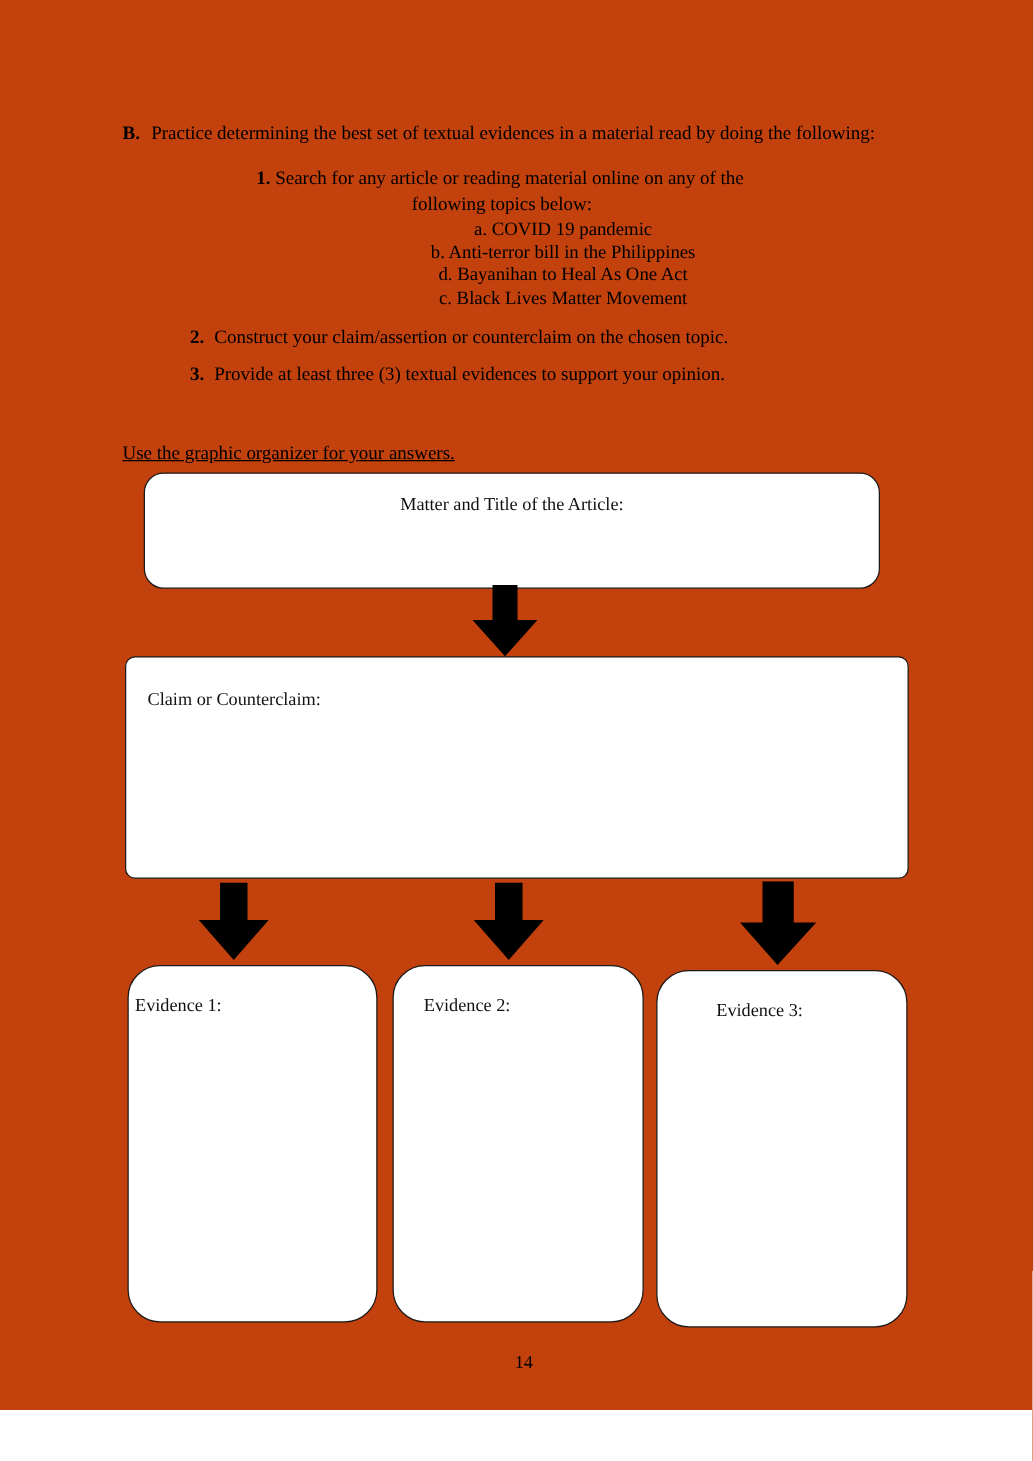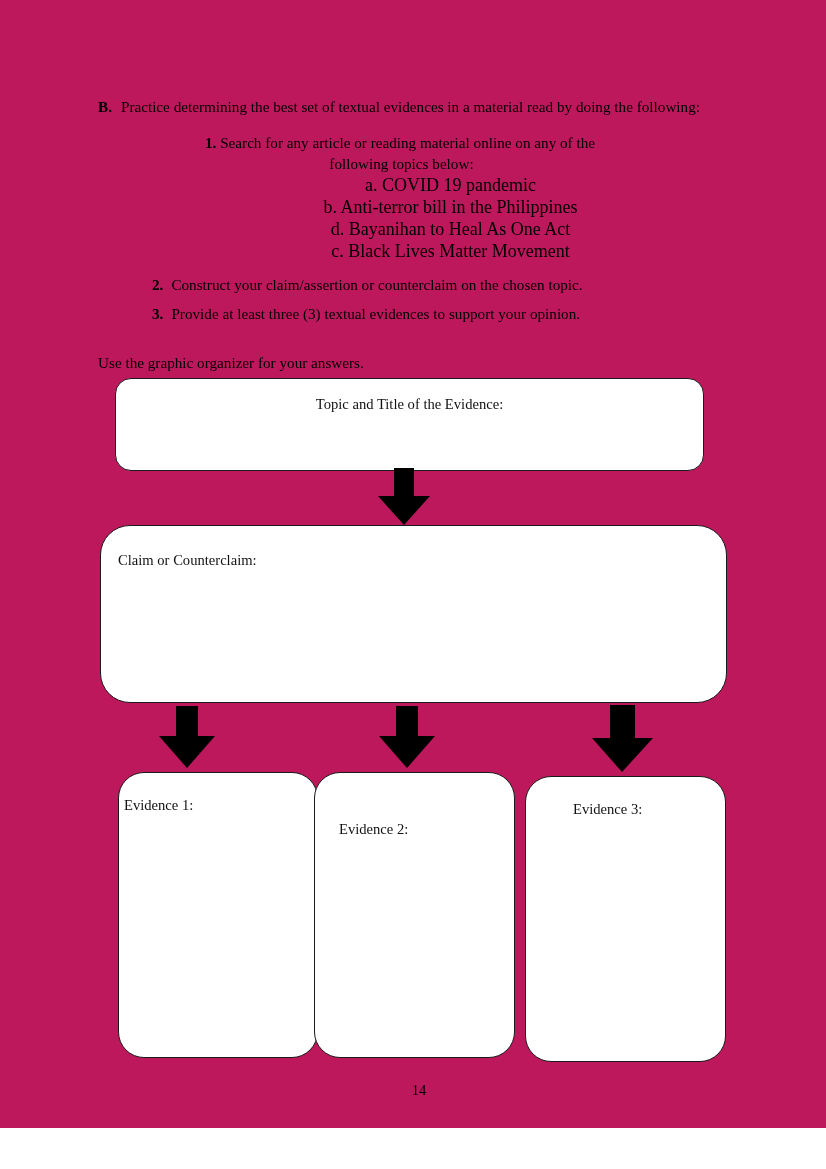--- a/index.html
+++ b/index.html
@@ -9,21 +9,21 @@
   }
   body {
     font-family: "Liberation Serif", "DejaVu Serif", serif;
     color: #000000;
   }
   #page {
     position: relative;
     width: 826px;
     height: 1128px;
     overflow: hidden;
-    background: #be185d;
+    background: #c2410c;
   }
 
   
   .instructions {
     position: absolute;
     left: 98px;
     top: 96px;
     width: 632px;
   }
   .intro {
@@ -64,21 +64,21 @@
     margin-left: 3px;
   }
   .sublist {
     margin: 0;
     padding: 0;
     list-style: none;
     margin-left: 101px;
     margin-top: 0px;
   }
   .sub-item {
-    font-size: 18px;
+    font-size: 15px;
     line-height: 1.22;
     white-space: nowrap;
   }
   .item-2 {
     margin-top: 11px;
     margin-left: 54px;
   }
   .item-3 {
     margin-top: 8px;
     margin-left: 54px;
@@ -88,20 +88,21 @@
     width: 8px;
   }
 
   .organizer-intro {
     position: absolute;
     left: 98px;
     top: 352px;
     font-size: 15.2px;
     line-height: 1.4;
     white-space: nowrap;
+    text-decoration: underline;
   }
 
   
   .gbox {
     position: absolute;
     border: 1.3px solid #1a1a1a;
     background: #ffffff;
     box-sizing: border-box;
   }
   .gbox .label {
@@ -124,36 +125,36 @@
     right: 0;
     top: 17px;
     text-align: center;
   }
 
   #claim-box {
     left: 100px;
     top: 525px;
     width: 627px;
     height: 178px;
-    border-radius: 30px;
+    border-radius: 8px;
   }
   #claim-box .label {
     left: 17px;
     top: 26px;
   }
 
   .ev-box {
     border-radius: 26px;
   }
-  #ev-box-1 { left: 118px;  top: 772px; width: 200px; height: 286px; }
+  #ev-box-1 { left: 102px;  top: 772px; width: 200px; height: 286px; }
   #ev-box-2 { left: 314px;  top: 772px; width: 201px; height: 286px; }
   #ev-box-3 { left: 525px;  top: 776px; width: 201px; height: 286px; }
 
   #ev-box-1 .label { left: 5px;  top: 24px; }
-  #ev-box-2 .label { left: 24px; top: 24px; margin-top: 24px; }
+  #ev-box-2 .label { left: 24px; top: 24px; }
   #ev-box-3 .label { left: 47px; top: 24px; text-align: right; }
 
   
   .arrow {
     position: absolute;
     display: block;
   }
   #arrow-topic-claim { left: 378px; top: 468px;  width: 52px;  height: 57px; }
   #arrow-claim-ev1   { left: 159px; top: 706px;  width: 56px;  height: 62px; }
   #arrow-claim-ev2   { left: 379px; top: 706px;  width: 56px;  height: 62px; }
@@ -205,21 +206,21 @@
       <li class="num-item item-2"><span class="num">2.</span><span class="gap"></span><span>Construct your claim/assertion or counterclaim on the chosen topic.</span></li>
 
       <li class="num-item item-3"><span class="num">3.</span><span class="gap"></span><span>Provide at least three (3) textual evidences to support your opinion.</span></li>
 
     </ul>
   </div>
 
   <div class="organizer-intro">Use the graphic organizer for your answers.</div>
 
   <div class="gbox" id="topic-box">
-    <span class="label">Topic and Title of the Evidence:</span>
+    <span class="label">Matter and Title of the Article:</span>
   </div>
 
   <svg class="arrow" id="arrow-topic-claim" viewBox="0 0 52 57">
     <polygon points="16,0 36,0 36,28 52,28 26,57 0,28 16,28" fill="#000000"></polygon>
   </svg>
 
   <div class="gbox" id="claim-box">
     <span class="label">Claim or Counterclaim:</span>
   </div>
 

